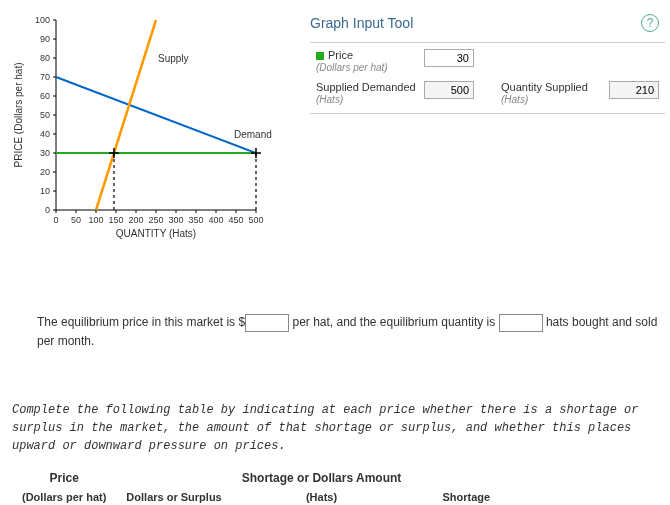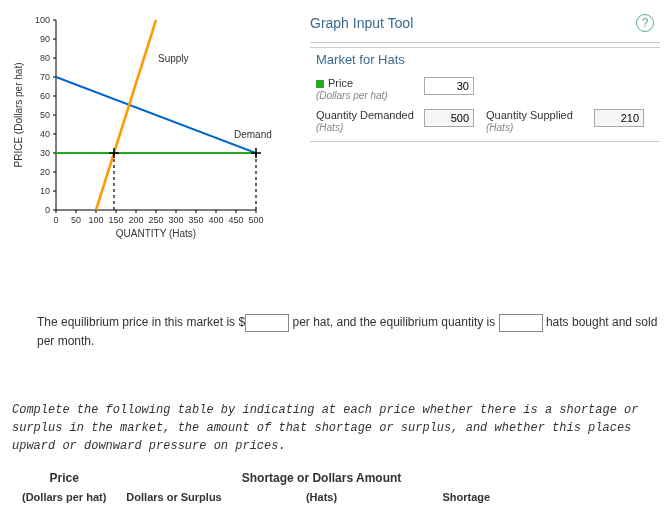--- a/index.html
+++ b/index.html
@@ -128,37 +128,36 @@
       </g>
     </svg>
   </div>
 
   <div class="tool-col">
     <div class="tool-header">
       <span>Graph Input Tool</span>
       <span class="help-icon">?</span>
     </div>
     <div class="section-line"></div>
-    <div class="market-title">Market for Hats</div>
 
     <div class="panel-row">
       <div class="label-group">
         <span class="legend-sq"></span><span>Price</span><br>
         <span class="sub">(Dollars per hat)</span>
       </div>
       <input class="val-box white" value="30" style="">
     </div>
 
     <div class="panel-row">
       <div class="label-group">
-        <span>Quantity Demanded</span><br>
+        <span>Supplied Demanded</span><br>
         <span class="sub">(Hats)</span>
       </div>
       <input class="val-box" readonly="" value="500" style="">
-      <div class="label-group" style="margin-left:4px;">
+      <div class="label-group" style="margin-left:19px;">
         <span>Quantity Supplied</span><br>
         <span class="sub">(Hats)</span>
       </div>
       <input class="val-box" readonly="" value="210" style="">
     </div>
     <div class="section-line"></div>
   </div>
 </div>
 
 <div class="spacer"></div>

